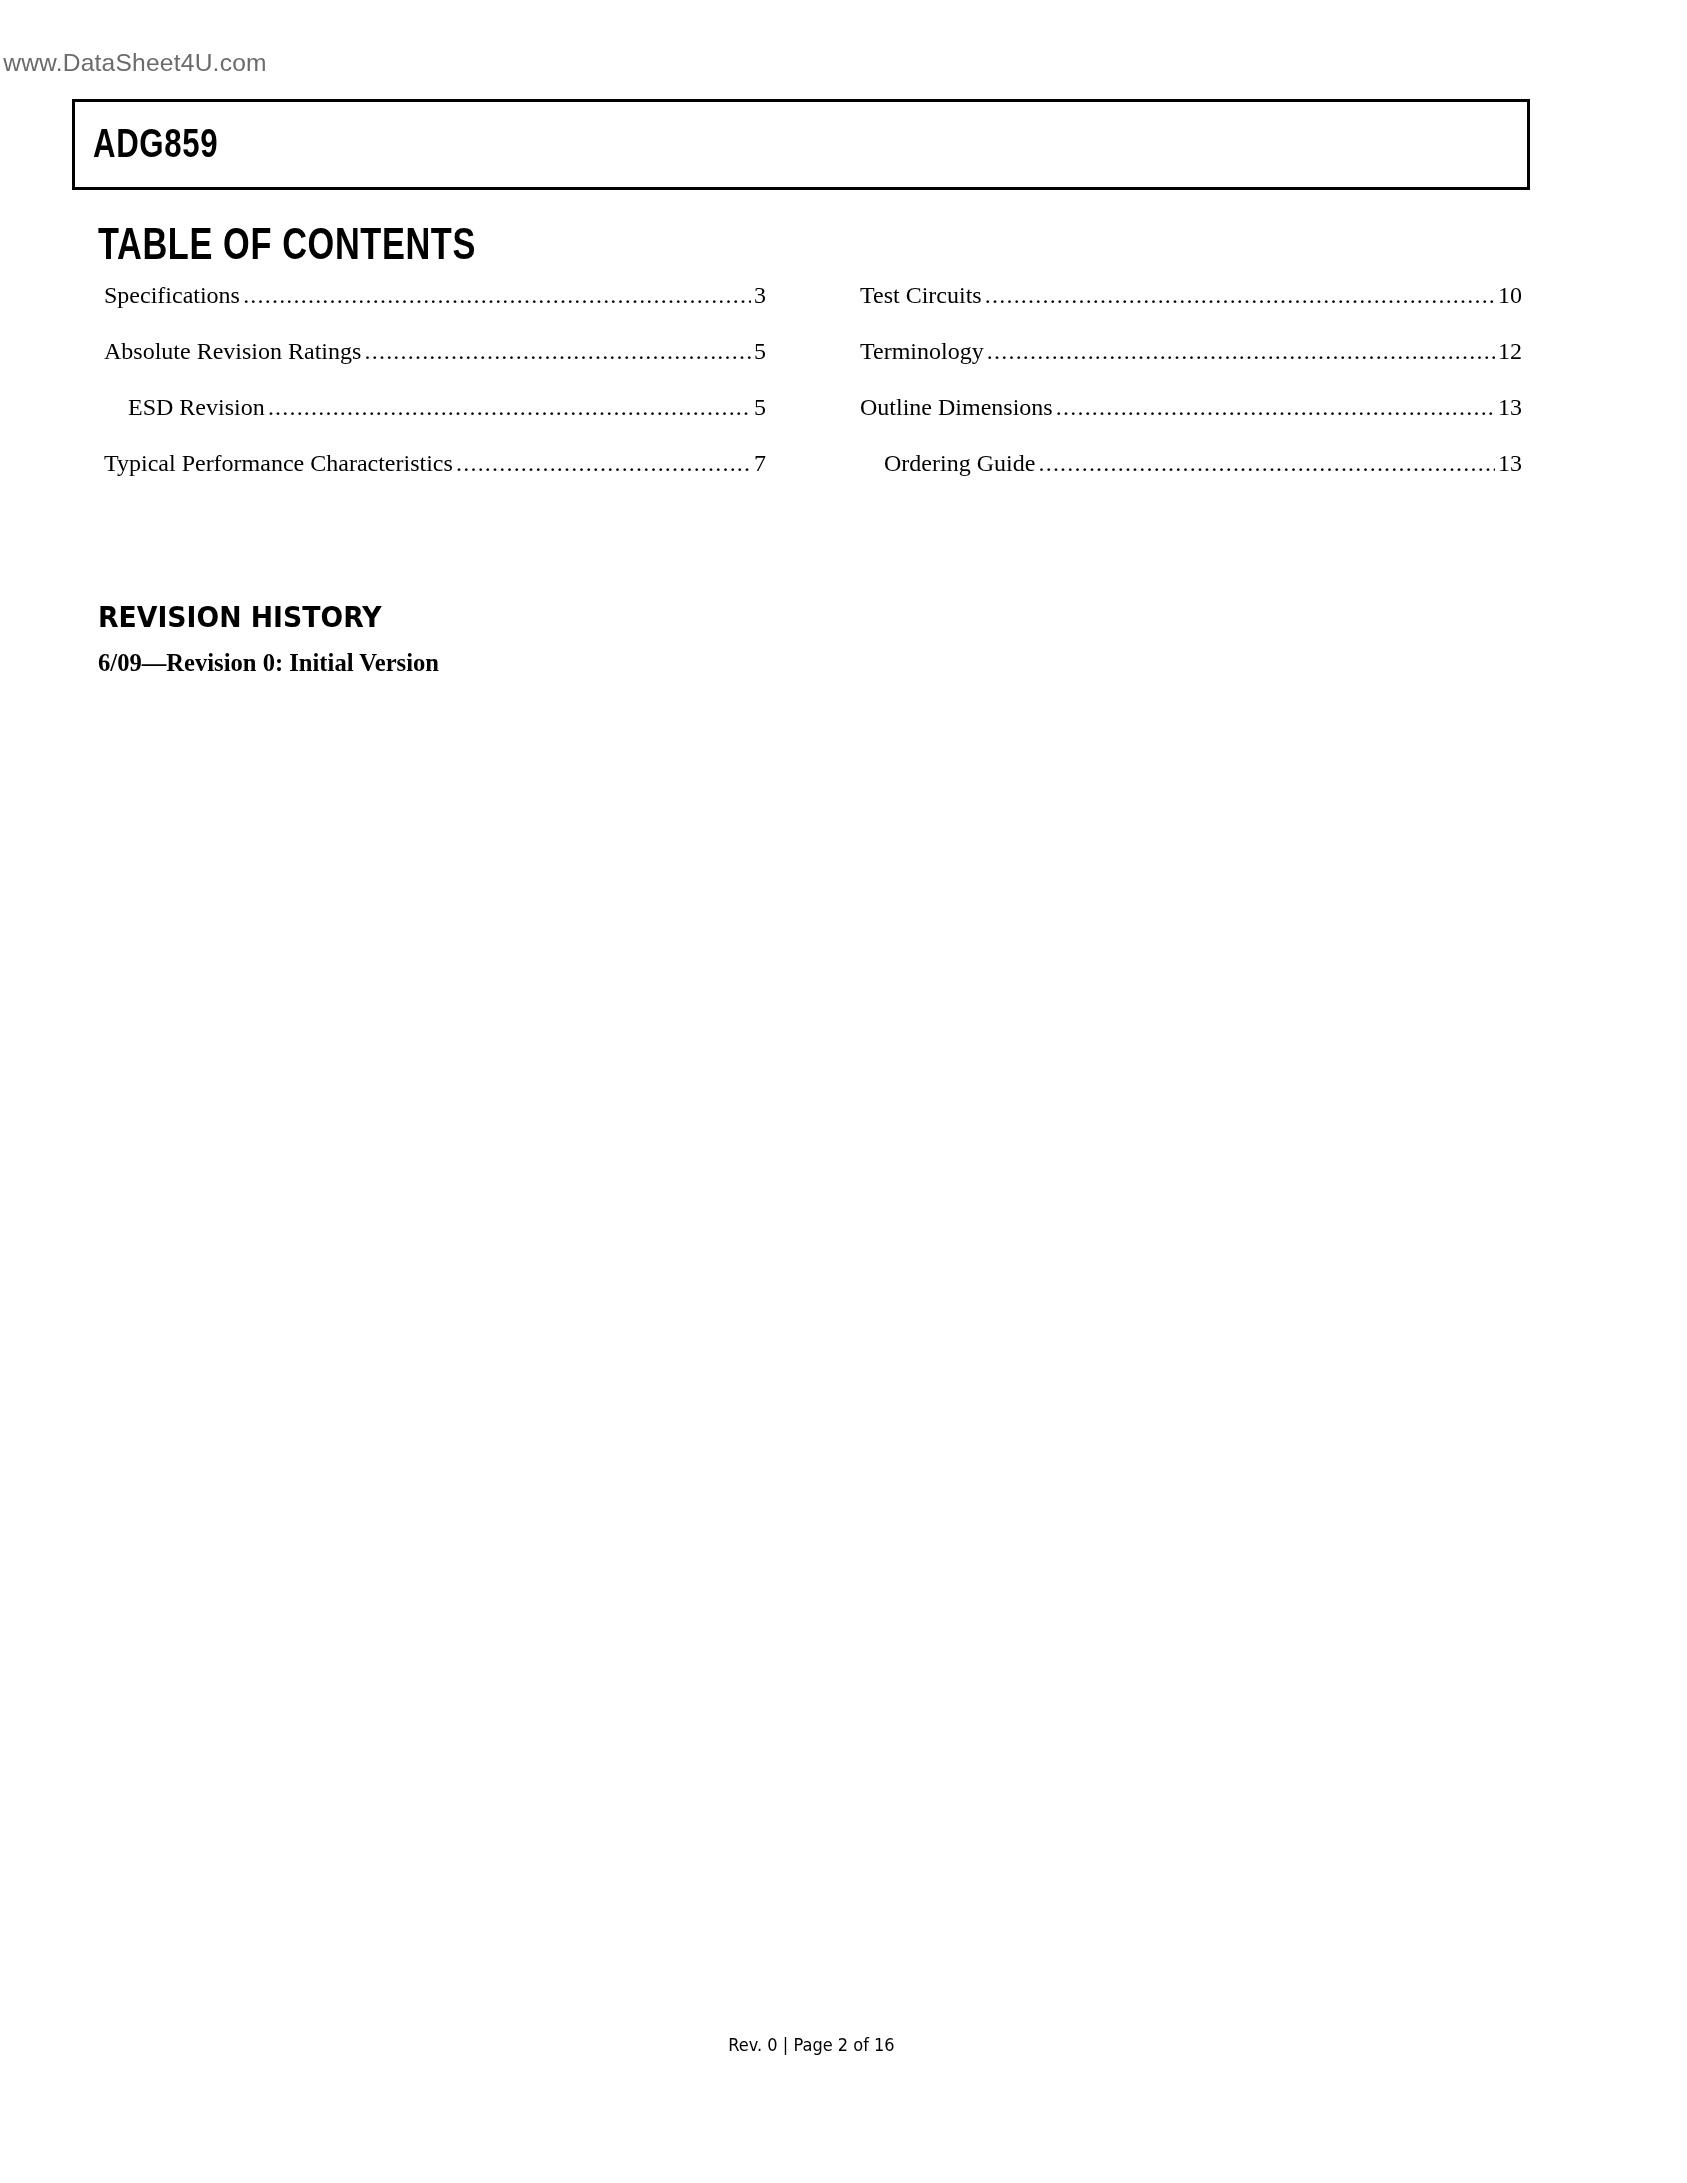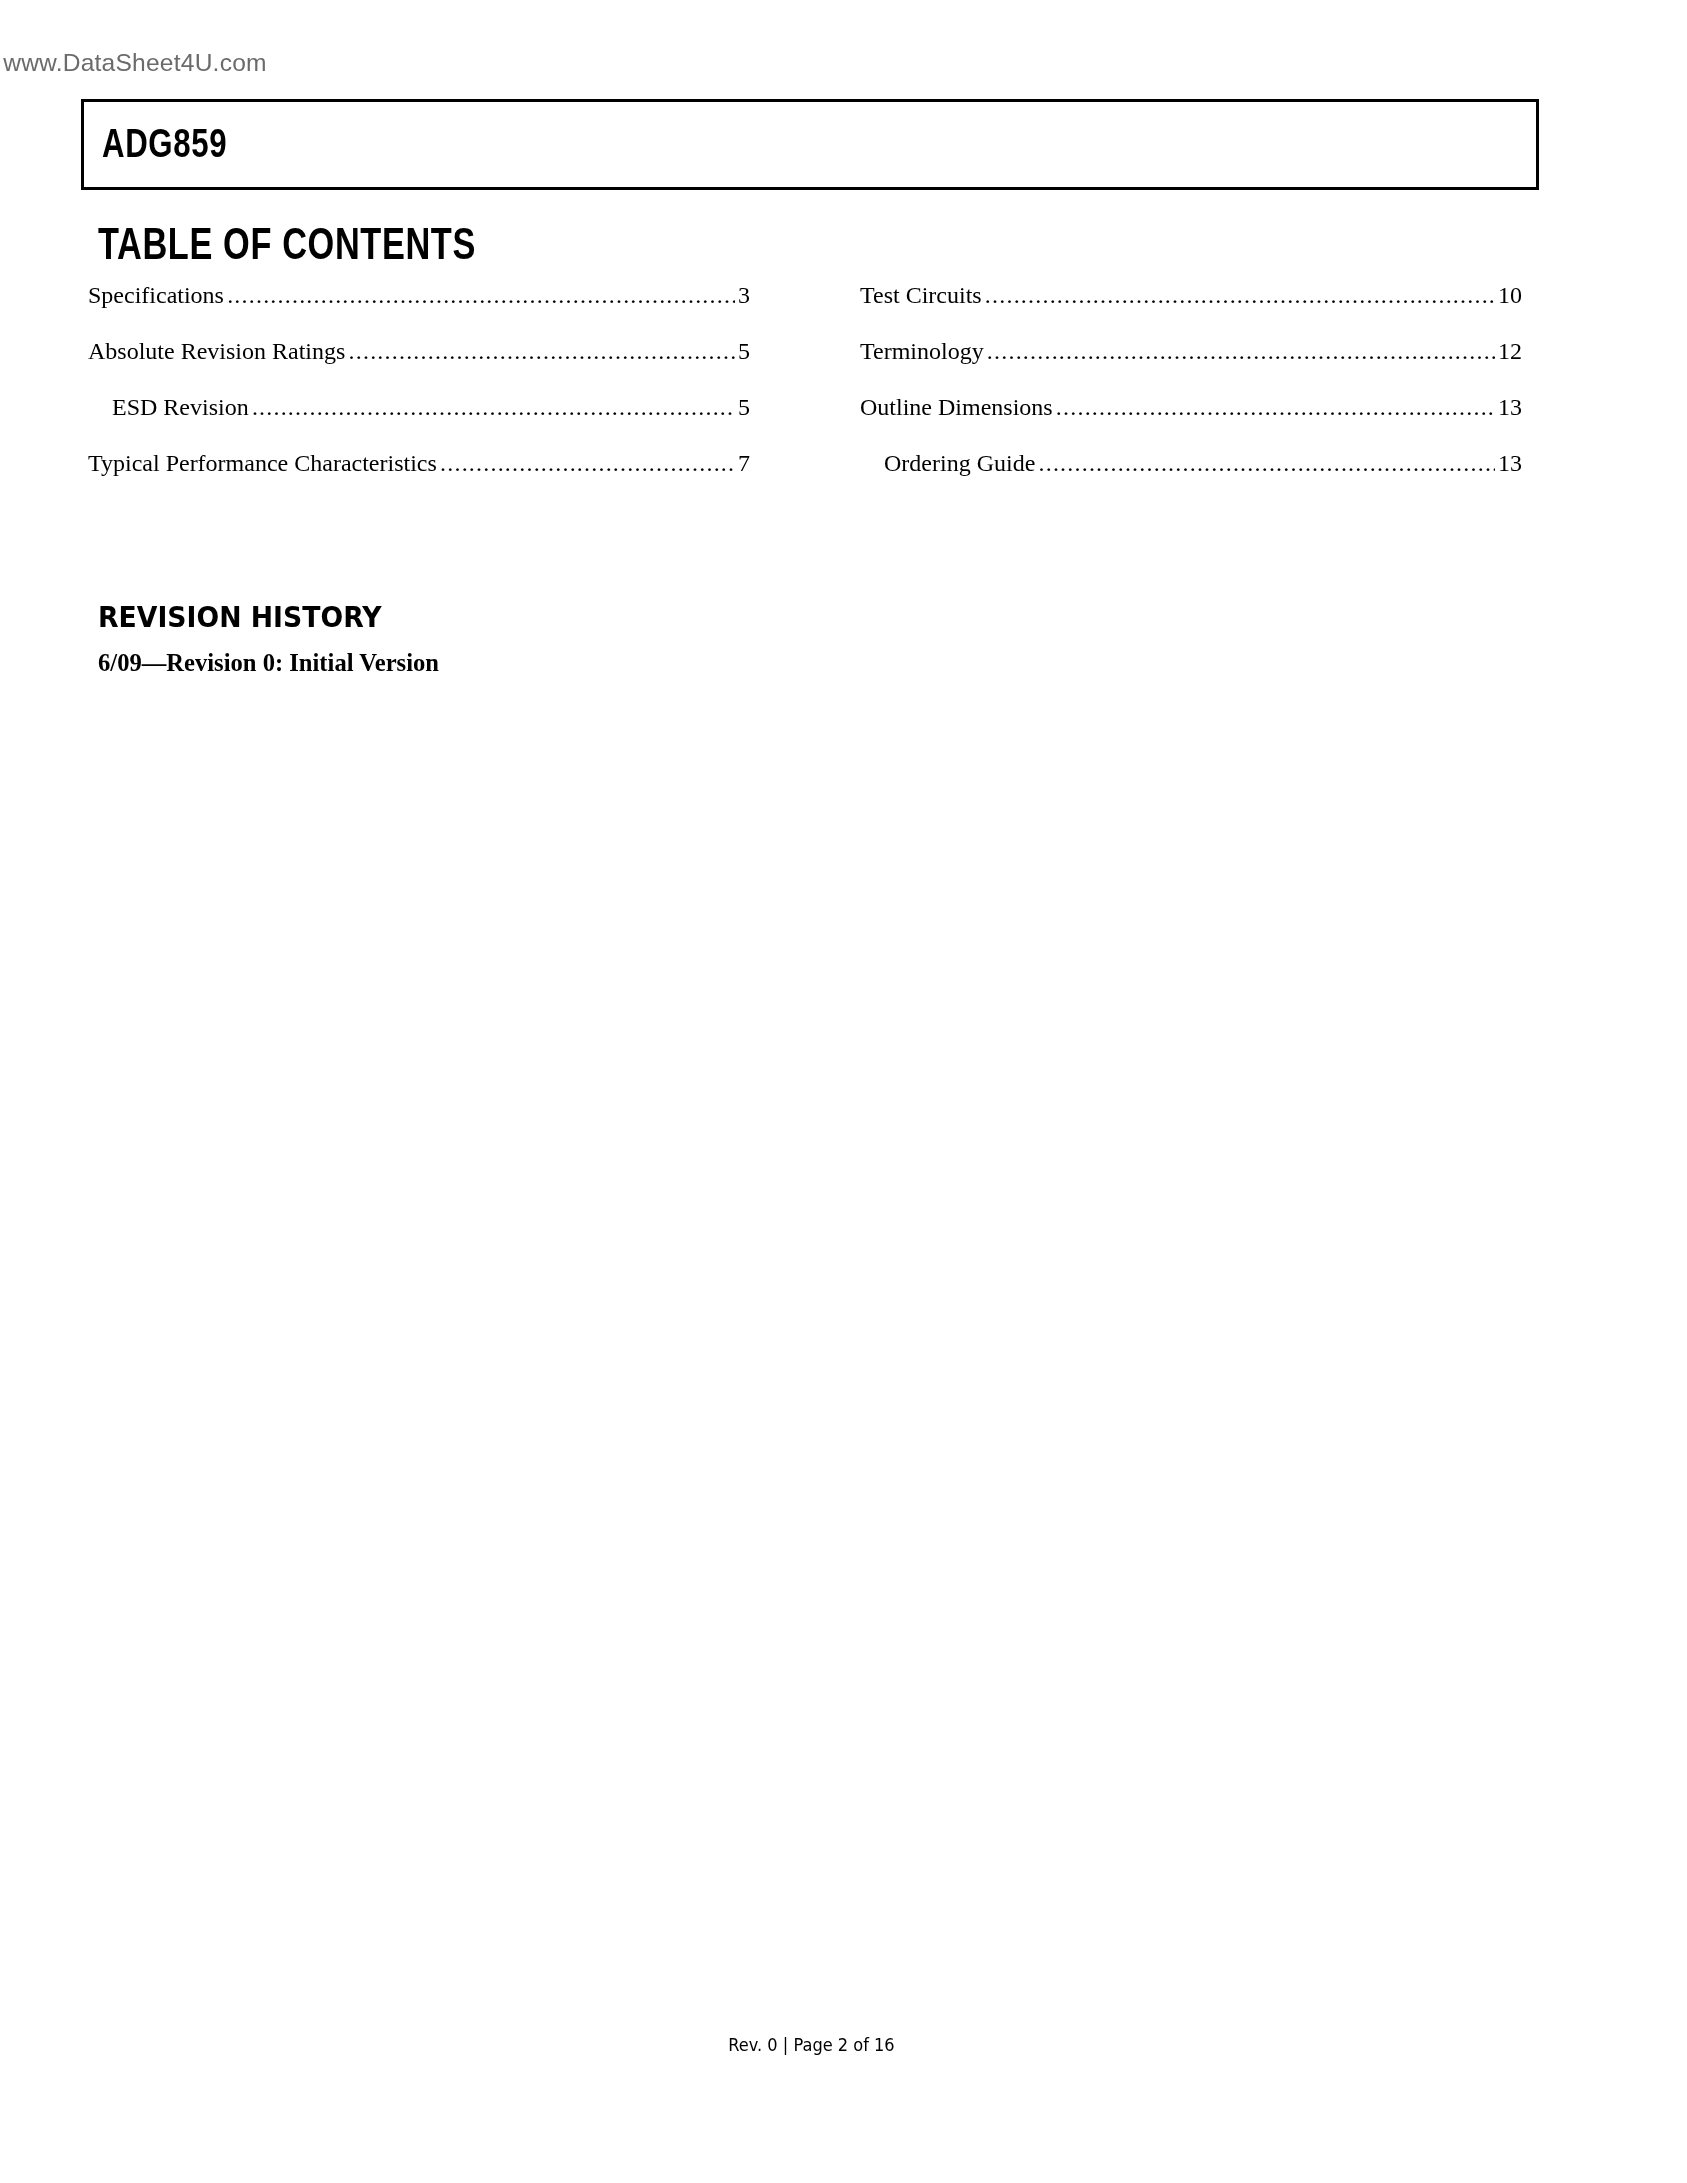--- a/index.html
+++ b/index.html
@@ -1,22 +1,22 @@
 <!DOCTYPE html>
 <html style="font-size:12.7px"><head>
 <meta charset="utf-8">
 <style>
   html, body { margin:0; padding:0; background:#ffffff; }
   body { width:1687px; height:2183px; position:relative; overflow:hidden; color:#000; }
   .watermark { position:absolute; left:3.2px; top:4.8px; font-family:"Liberation Sans", sans-serif; font-size:24.6px; color:#6b6b6b; letter-spacing:0.2px;margin-top:44px; }
-  .header-box { position:absolute; left:81px; top:99px; width:1452px; height:85px; border:3.2px solid #000; box-sizing:content-box;text-decoration:underline; }
+  .header-box { position:absolute; left:72px; top:99px; width:1452px; height:85px; border:3.2px solid #000; box-sizing:content-box;text-decoration:underline; }
   .part-number { position:absolute; left:17.5px; top:20.6px; font-family:"Liberation Sans", sans-serif; font-weight:bold; font-size:40px; transform:scaleX(0.78); transform-origin:left top; letter-spacing:0.8px; line-height:1; }
   .toc-title { position:absolute; left:98px; top:222px; font-family:"Liberation Sans", sans-serif; font-weight:bold; font-size:44px; transform:scaleX(0.78); transform-origin:left top; line-height:1; letter-spacing:0.8px; }
   .toc-col { position:absolute; top:279px; }
-  .toc-col.left { left:88px; width:662px; }
+  .toc-col.left { left:104px; width:662px; }
   .toc-col.right { left:860px; width:662px; }
   .toc-row { display:flex; align-items:baseline; height:56px; font-family:"Liberation Serif", serif; font-size:24px; line-height:32px; cursor:pointer; }
   .toc-row.indent { padding-left:24px; }
   .toc-label { white-space:nowrap; }
   .toc-dots { flex:1; overflow:hidden; white-space:nowrap; margin:0 3.2px; letter-spacing:1.2px; }
   .toc-dots::before { content:"................................................................................................................................................................................................"; }
   .toc-page { white-space:nowrap; }
   .rev-title { position:absolute; left:98px; top:603px; font-family:"DejaVu Sans", sans-serif; font-weight:bold; font-size:29px; transform:scaleX(0.92); transform-origin:left top; line-height:1; }
   .rev-entry { position:absolute; left:98px; top:651px; font-family:"Liberation Serif", serif; font-weight:bold; font-size:24.6px; line-height:1; }
   .footer { position:absolute; left:0; width:1687px; top:2034px; text-align:center; font-family:"DejaVu Sans", sans-serif; font-size:18px; }

